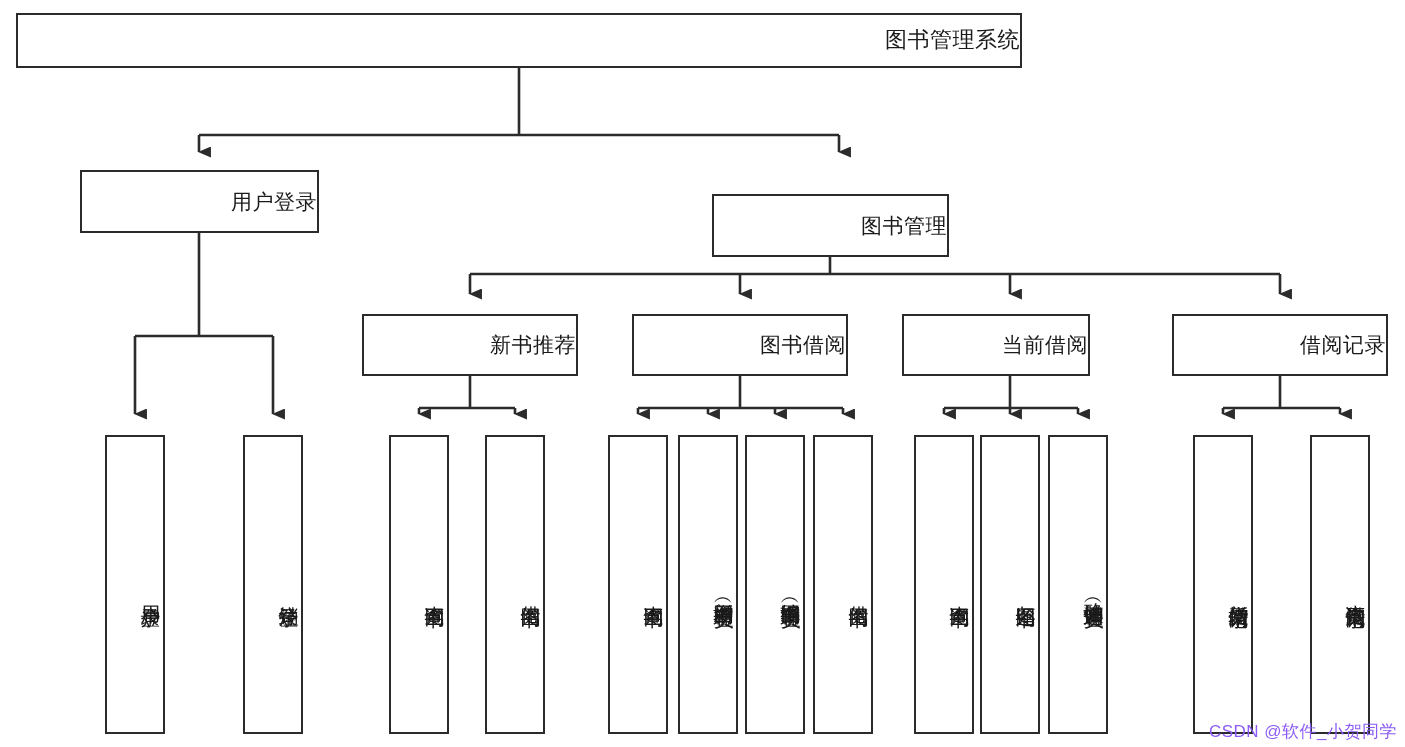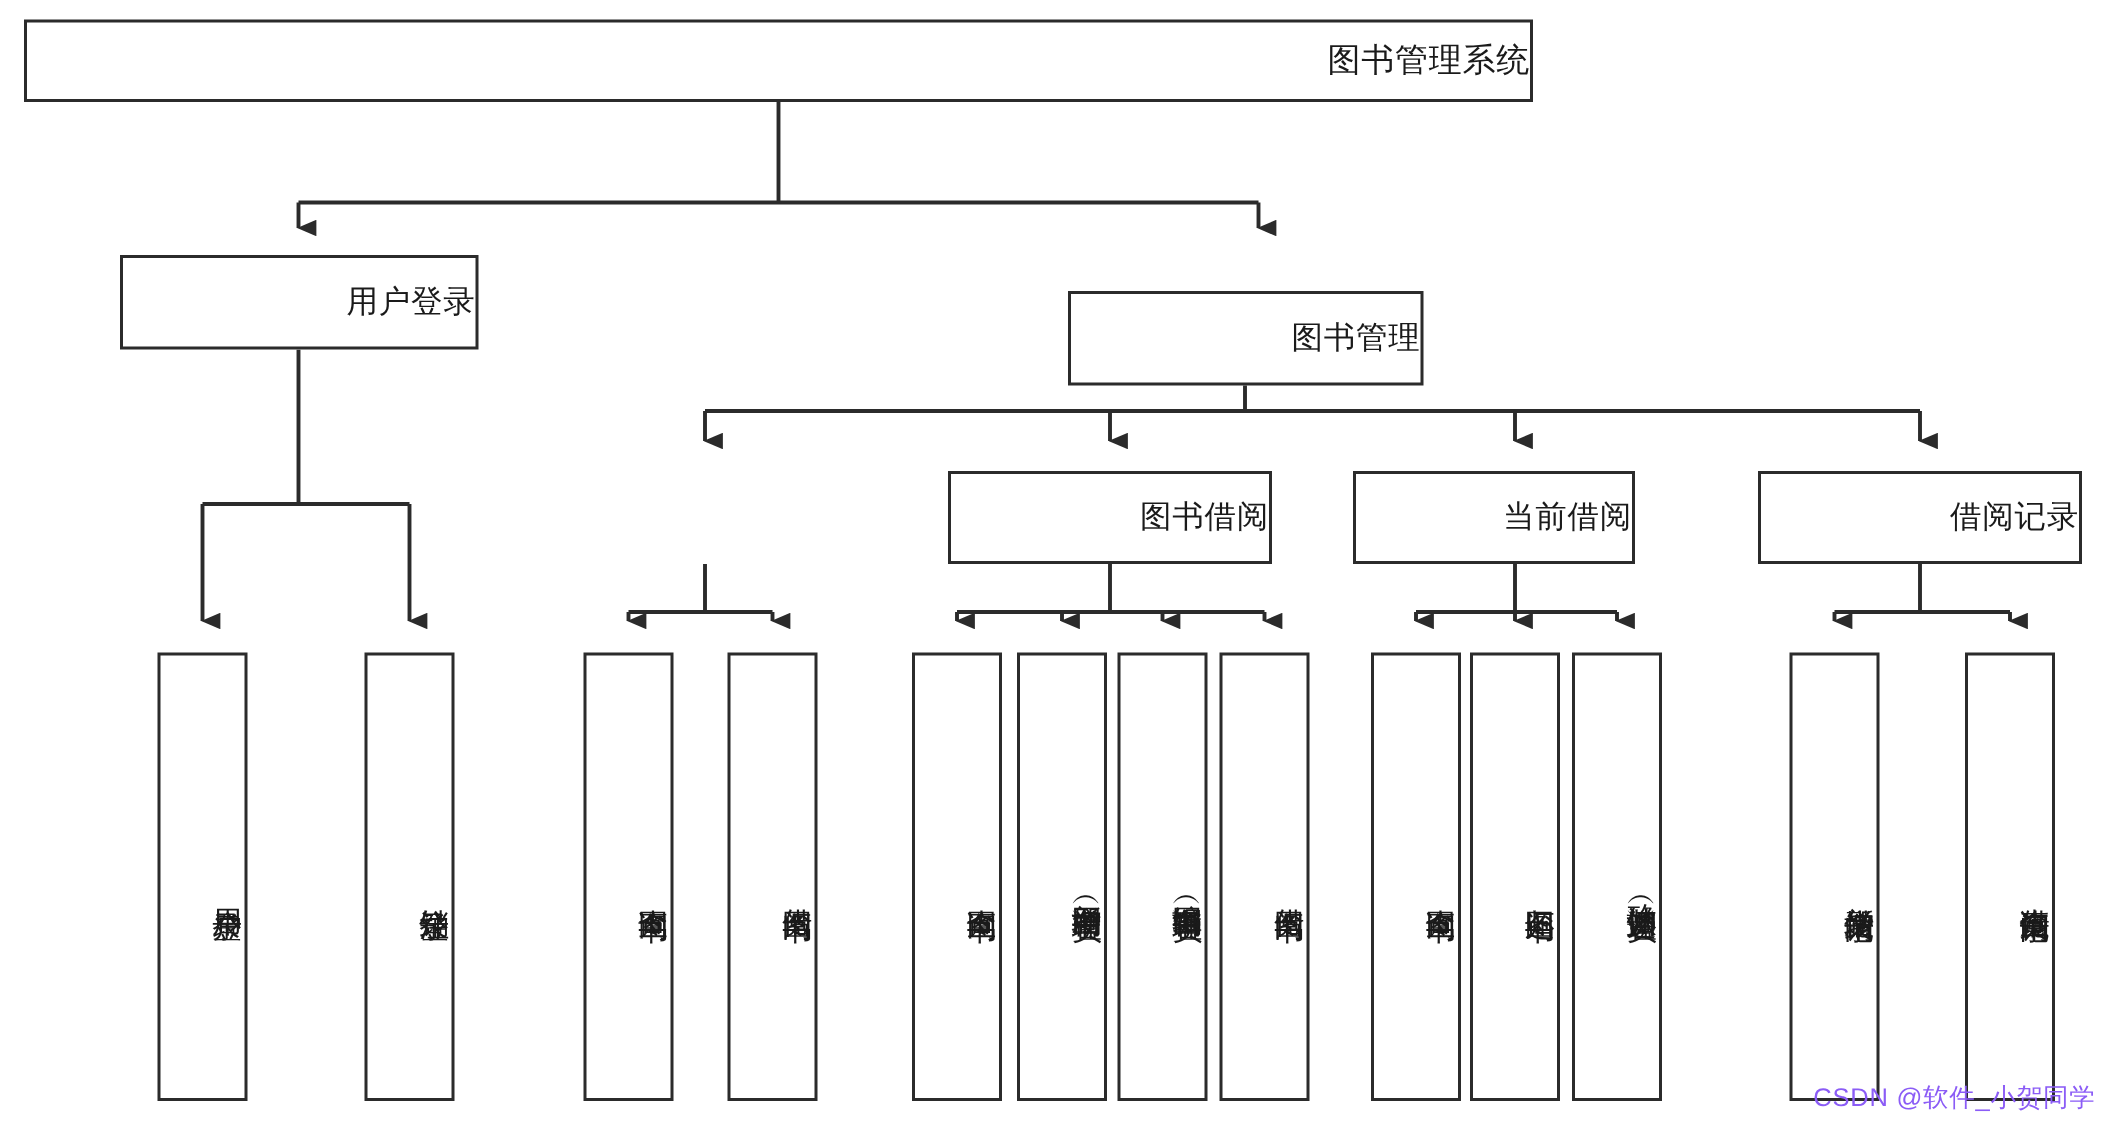--- a/index.html
+++ b/index.html
@@ -127,20 +127,23 @@
     <span>图书管理系统</span>
   </div>
 
   <div class="node horiz" style="left:80px; top:170px; width:239px; height:63px;">
     <span>用户登录</span>
   </div>
   <div class="node horiz" style="left:712px; top:170px; width:237px; height:63px;margin-top:24px;">
     <span>图书管理</span>
   </div>
 
+  <div class="node horiz" style="left:362px; top:314px; width:216px; height:62px;">
+    <span>新书推荐</span>
+  </div>
   <div class="node horiz" style="left:632px; top:314px; width:216px; height:62px;padding-left:36px;">
     <span>图书借阅</span>
   </div>
   <div class="node horiz" style="left:902px; top:314px; width:188px; height:62px;">
     <span>当前借阅</span>
   </div>
   <div class="node horiz" style="left:1172px; top:314px; width:216px; height:62px;">
     <span>借阅记录</span>
   </div>
 

